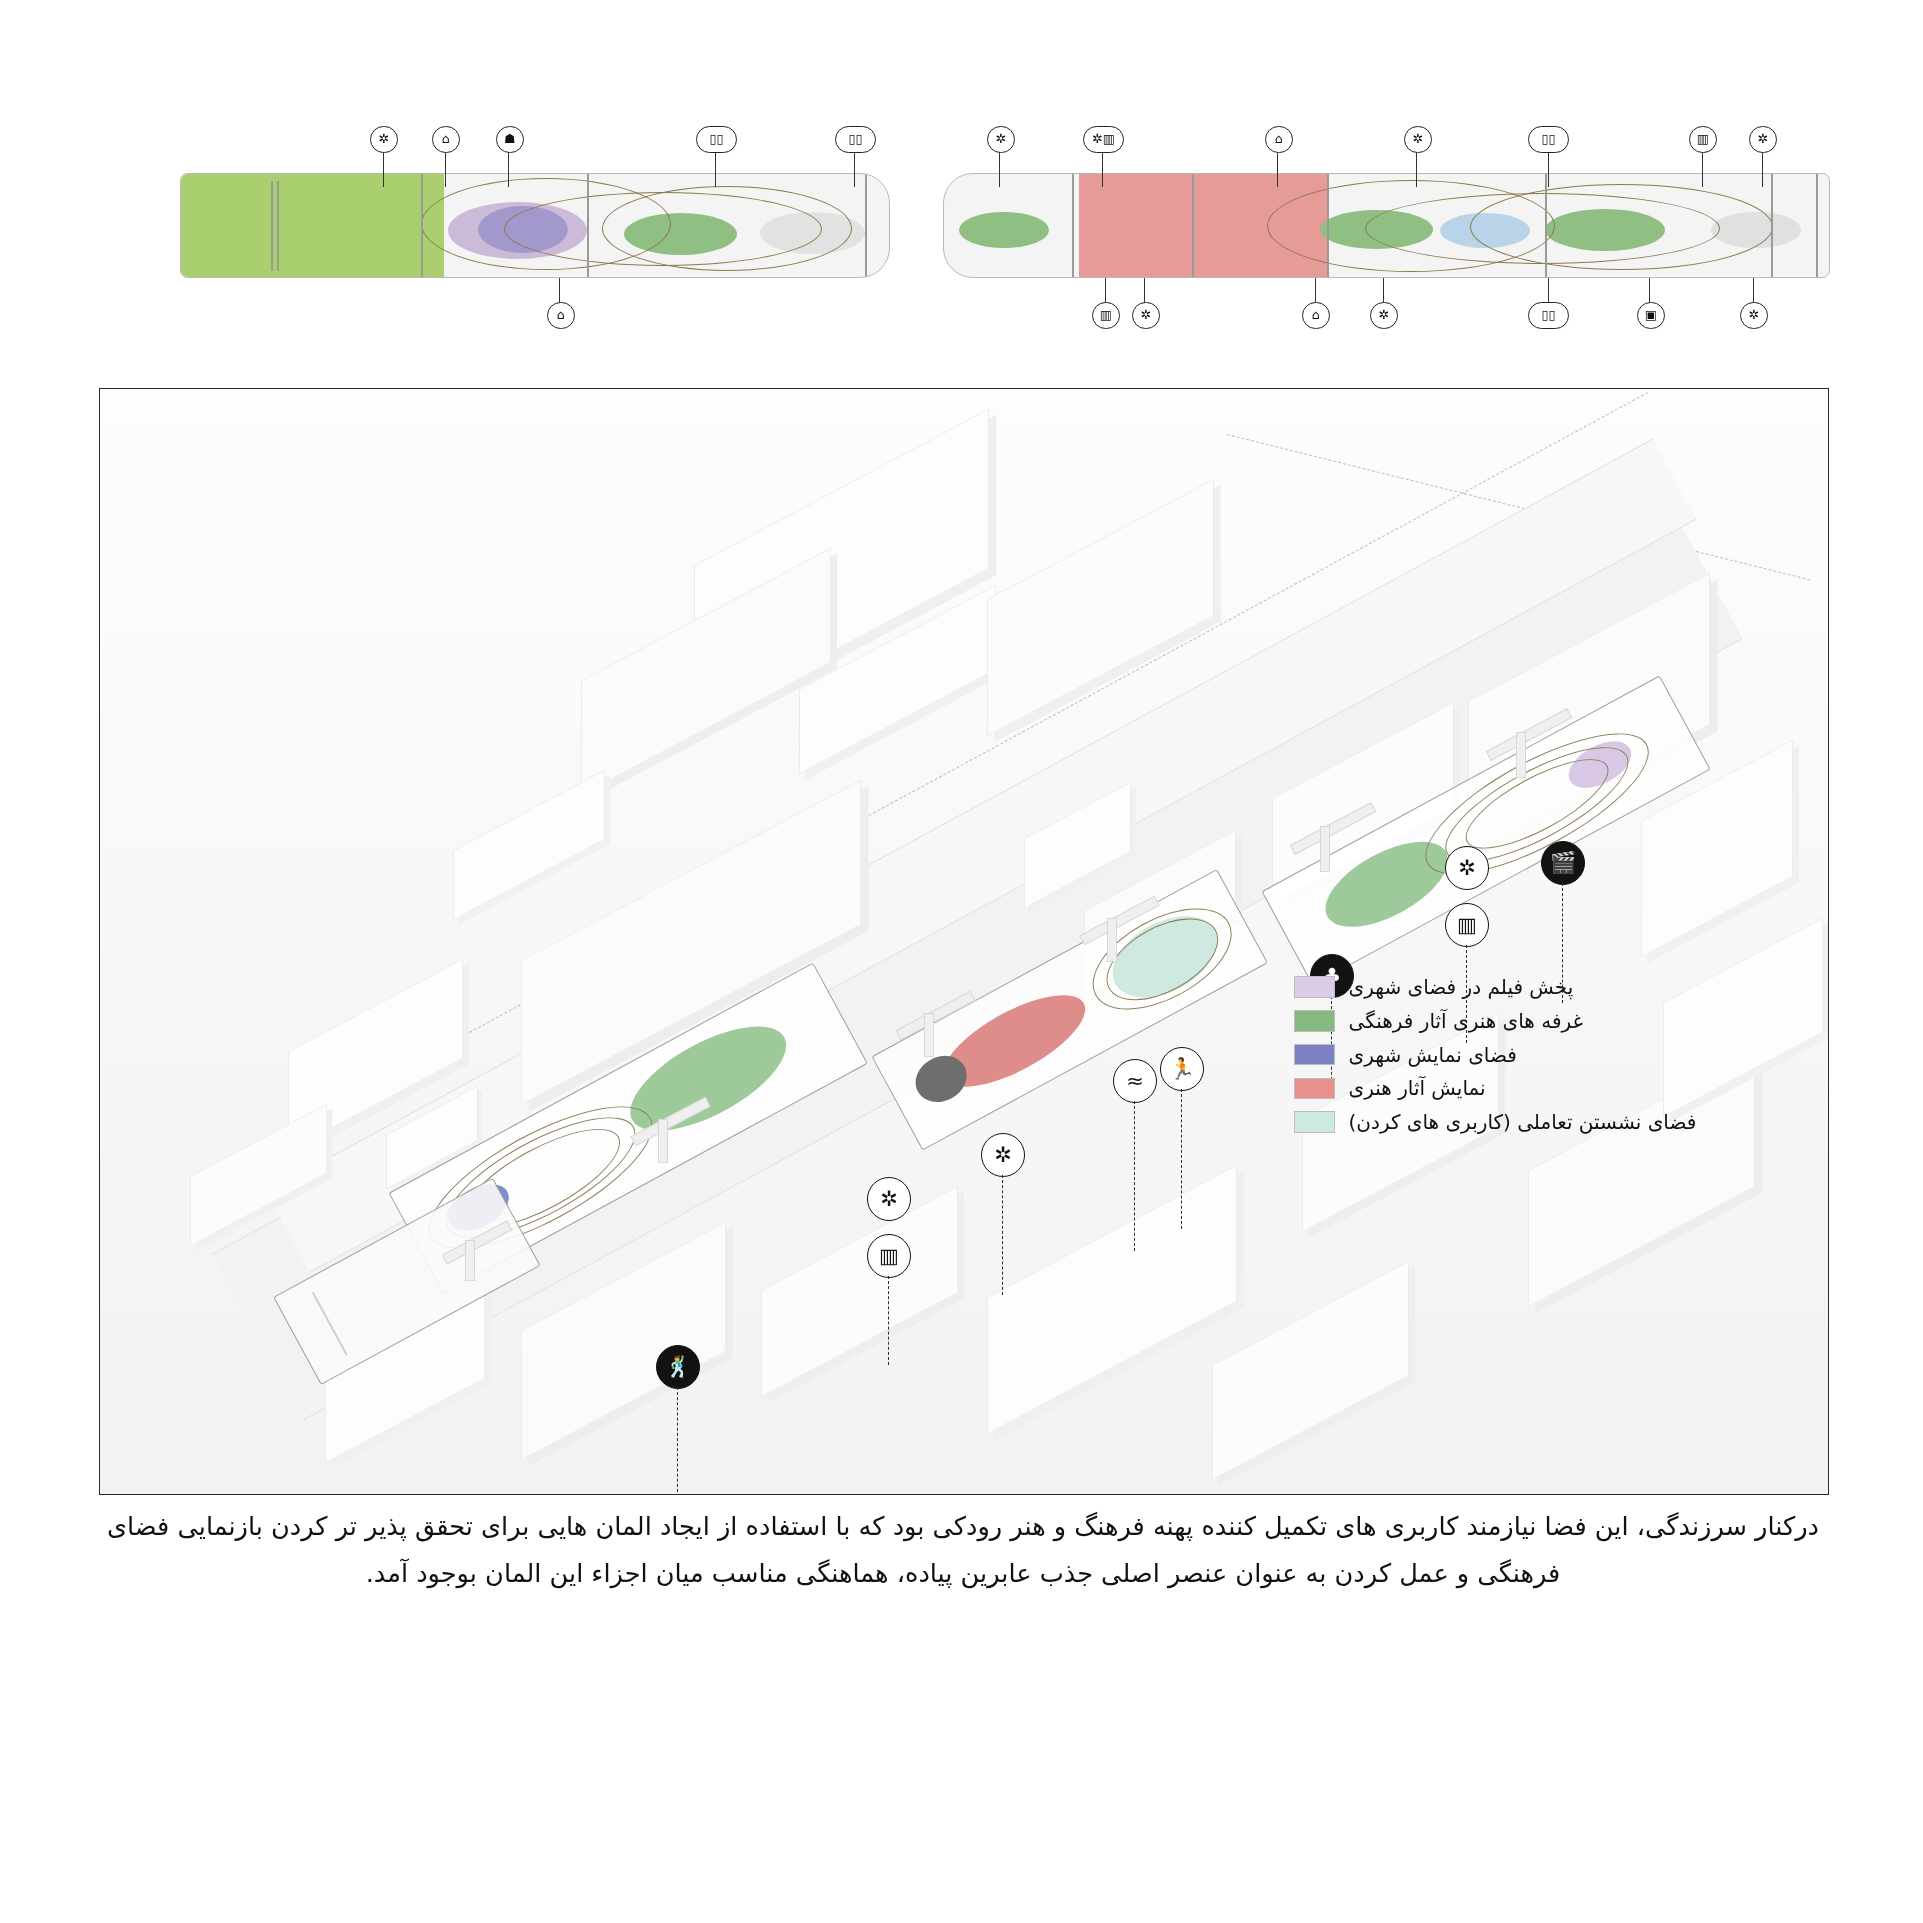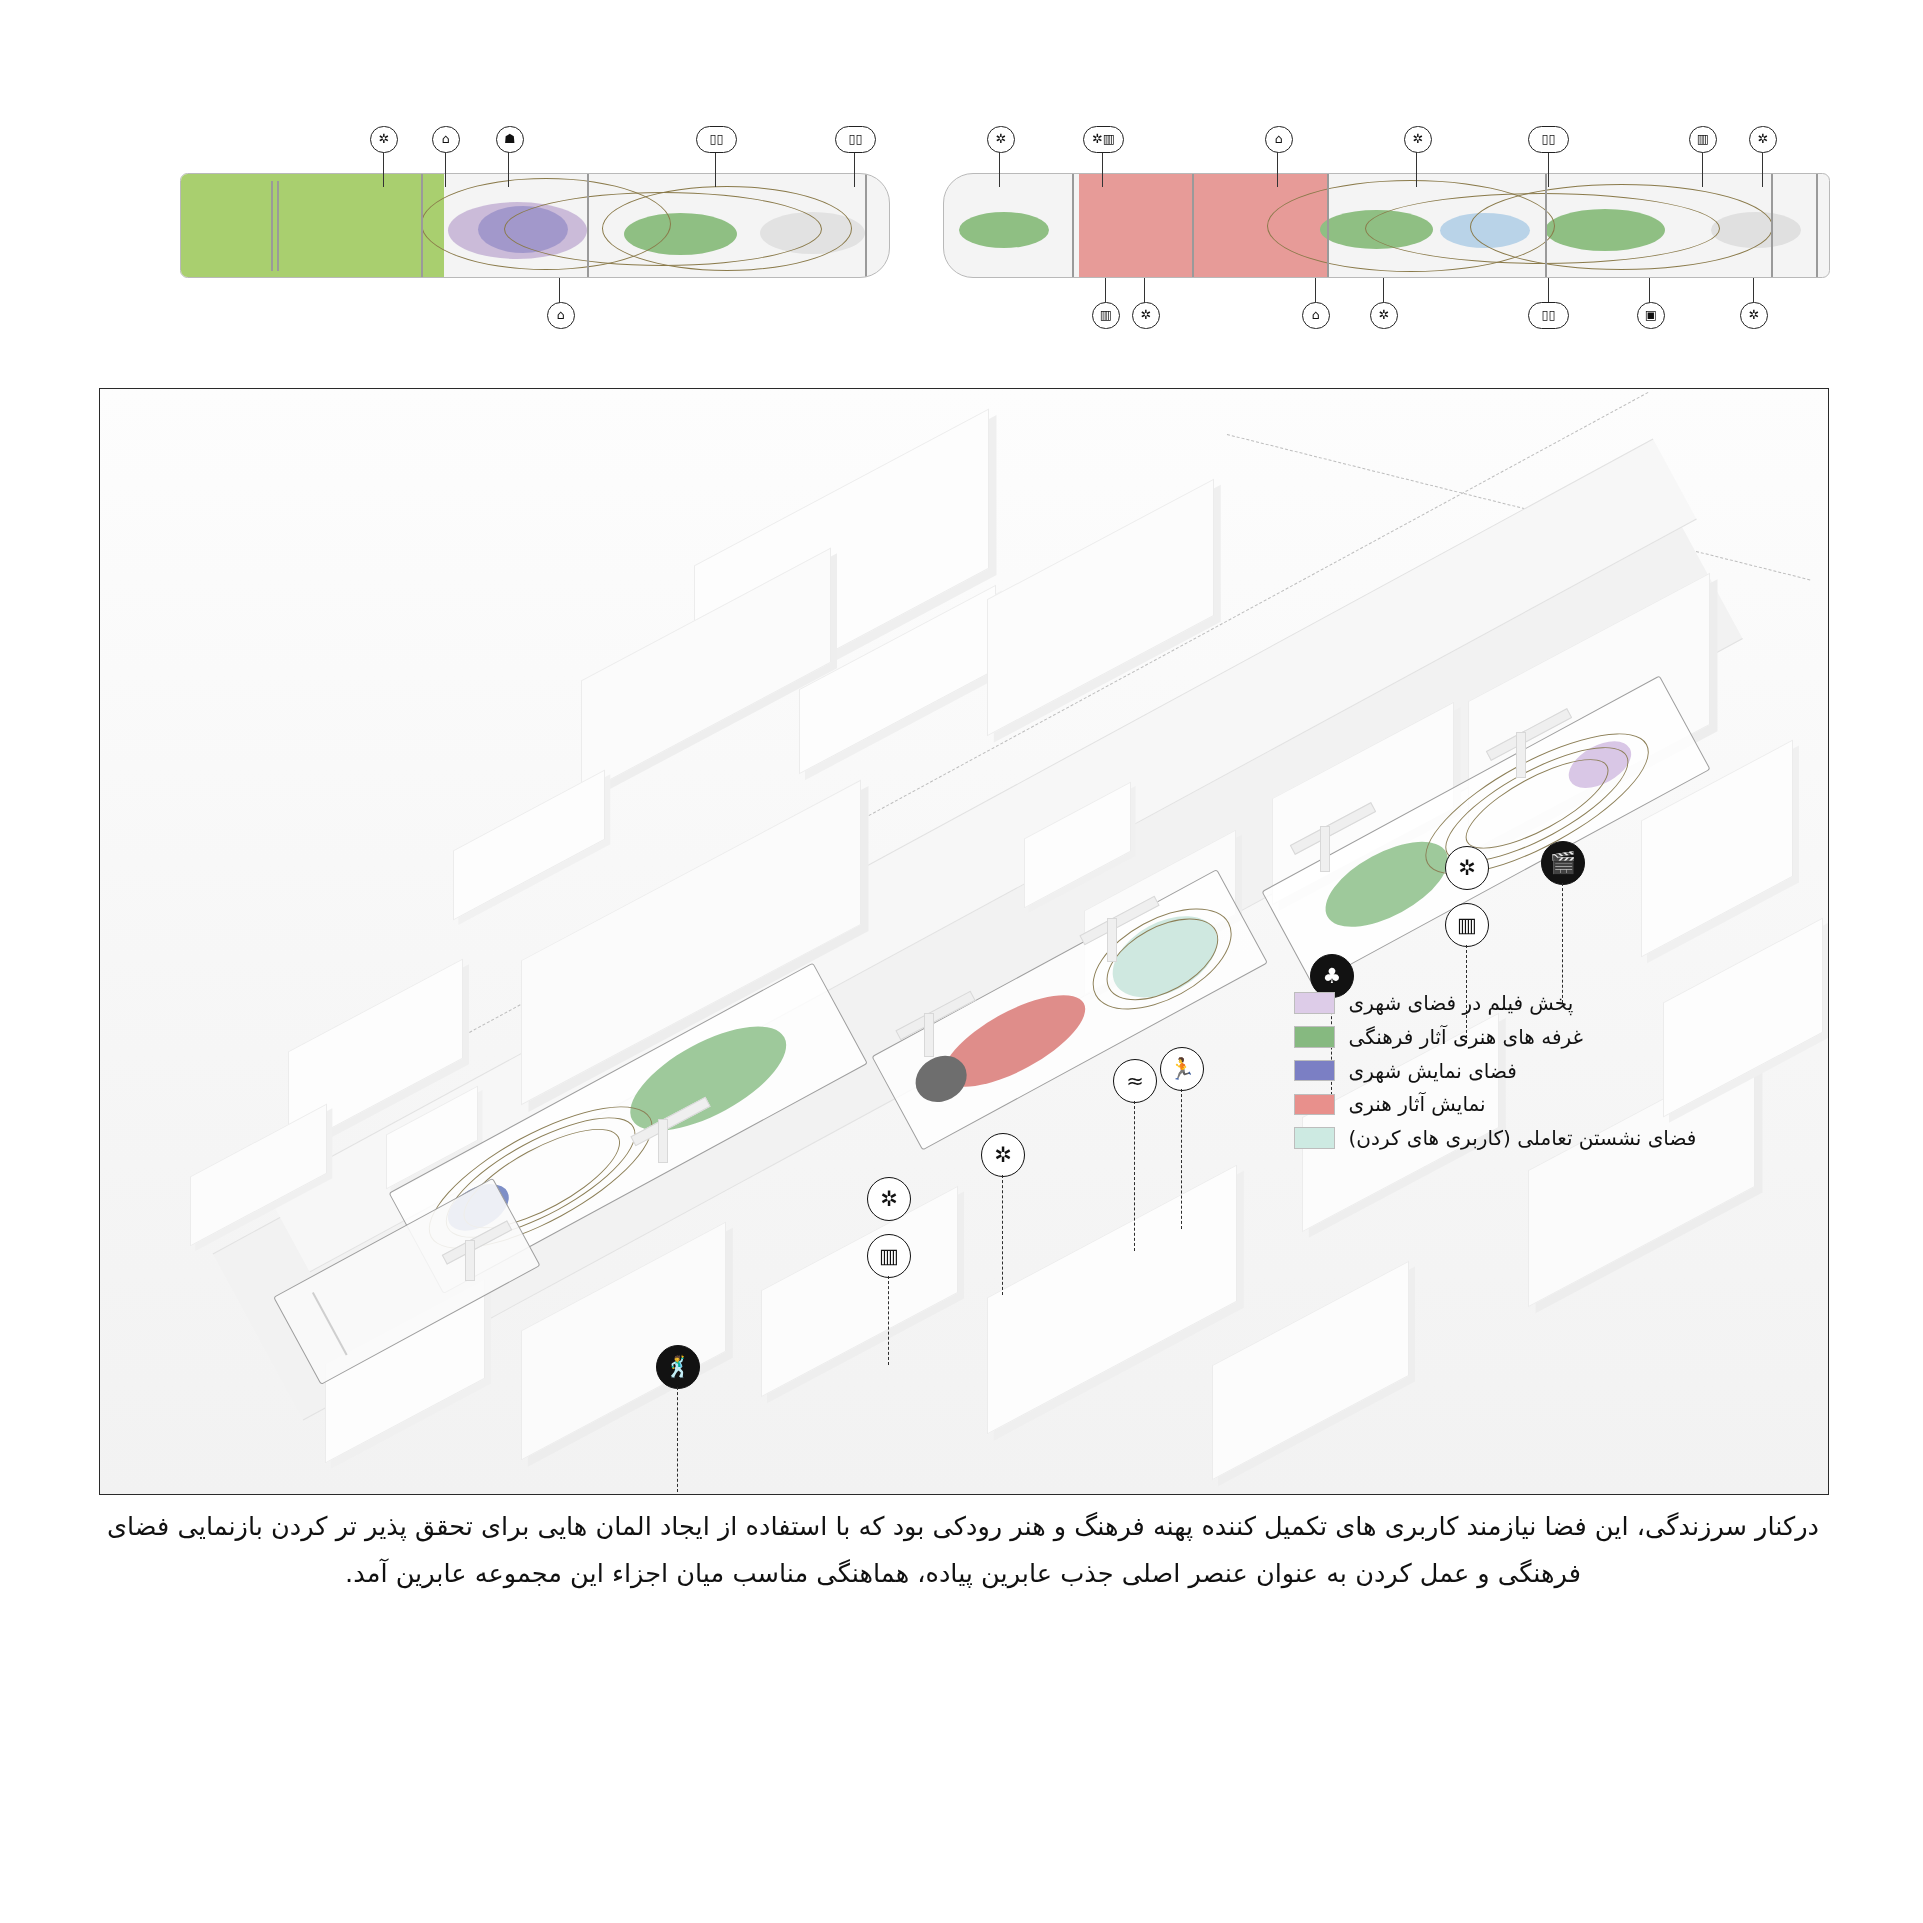--- a/index.html
+++ b/index.html
@@ -47,21 +47,21 @@
   .pylon{position:absolute;background:#efefef;border:0.8px solid #d8d8d8;transform-origin:center;}
 
   
   .callout{position:absolute;}
   .badge{width:42px;height:42px;border-radius:50%;background:#121212;color:#fff;border:1.5px solid #111;
      display:flex;align-items:center;justify-content:center;font-size:21px;line-height:1;}
   .badge.light{background:#fff;color:#111;}
   .leader{position:absolute;border-left:1.1px dashed #2c2c2c;}
 
   
-  .legend{position:absolute;right:113px;top:602px;width:421px;direction:rtl;}
+  .legend{position:absolute;right:113px;top:586px;width:421px;direction:rtl;}
   .legend-row{display:flex;align-items:center;justify-content:flex-end;gap:13.5px;margin-bottom:9.8px;}
   .legend-label{font-size:20px;color:#111;font-family:"DejaVu Sans", sans-serif;white-space:nowrap;}
   .legend-swatch{width:39px;height:19.5px;border:0.8px solid #bdbdbd;flex:0 0 auto;}
 
   
   .caption{position:absolute;left:99px;top:1503px;width:1728px;direction:rtl;text-align:center;
     font-size:25.6px;line-height:1.85;color:#111;font-family:"DejaVu Sans", sans-serif;}
 </style>
 </head>
 <body>
@@ -308,16 +308,16 @@
         </div>
         <div class="legend-row">
           <span class="legend-label">فضای نشستن تعاملی (کاربری های کردن)</span>
           <span class="legend-swatch" style="background:#cdeae2;"></span>
         </div>
       </div>
 
     </div>
   </div>
 
-  <div class="caption">درکنار سرزندگی، این فضا نیازمند کاربری های تکمیل کننده پهنه فرهنگ و هنر رودکی بود که با استفاده از ایجاد المان هایی برای تحقق پذیر تر کردن بازنمایی فضای فرهنگی و عمل کردن به عنوان عنصر اصلی جذب عابرین پیاده، هماهنگی مناسب میان اجزاء این مجموعه عابرین آمد.</div>
+  <div class="caption">درکنار سرزندگی، این فضا نیازمند کاربری های تکمیل کننده پهنه فرهنگ و هنر رودکی بود که با استفاده از ایجاد المان هایی برای تحقق پذیر تر کردن بازنمایی فضای فرهنگی و عمل کردن به عنوان عنصر اصلی جذب عابرین پیاده، هماهنگی مناسب میان اجزاء این المان بوجود آمد.</div>
 
 </div>
 
 
 </body></html>

